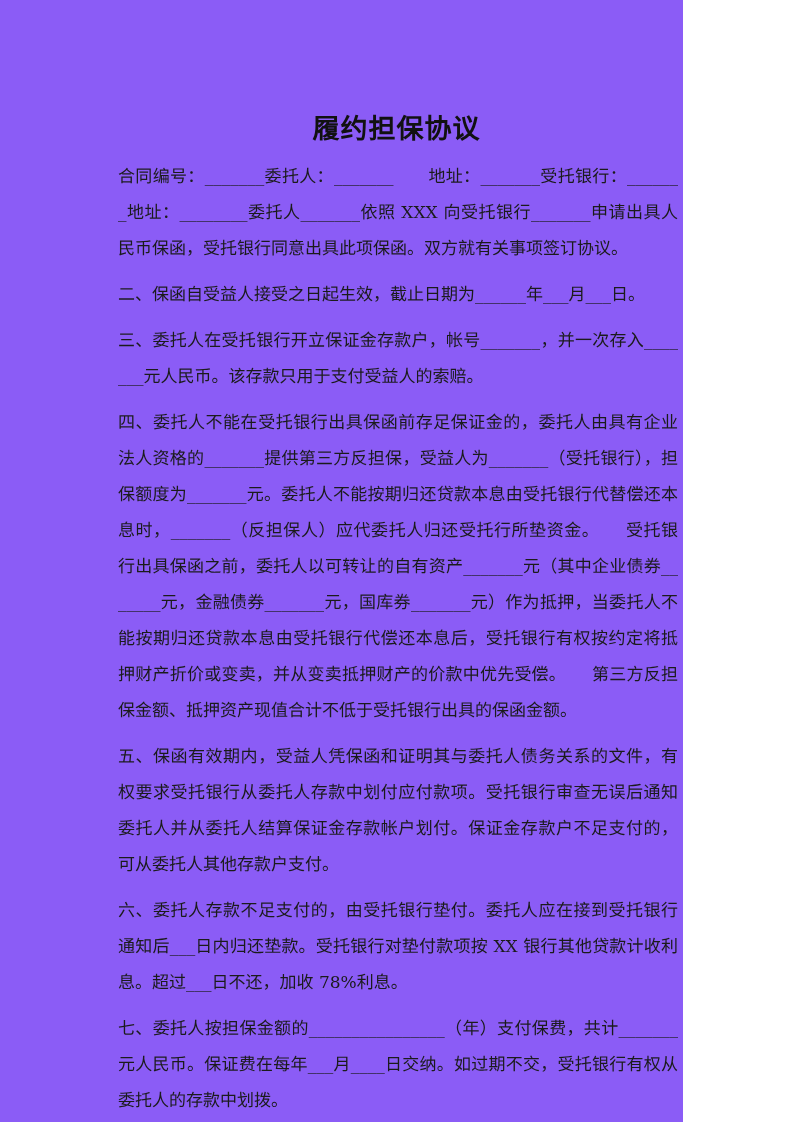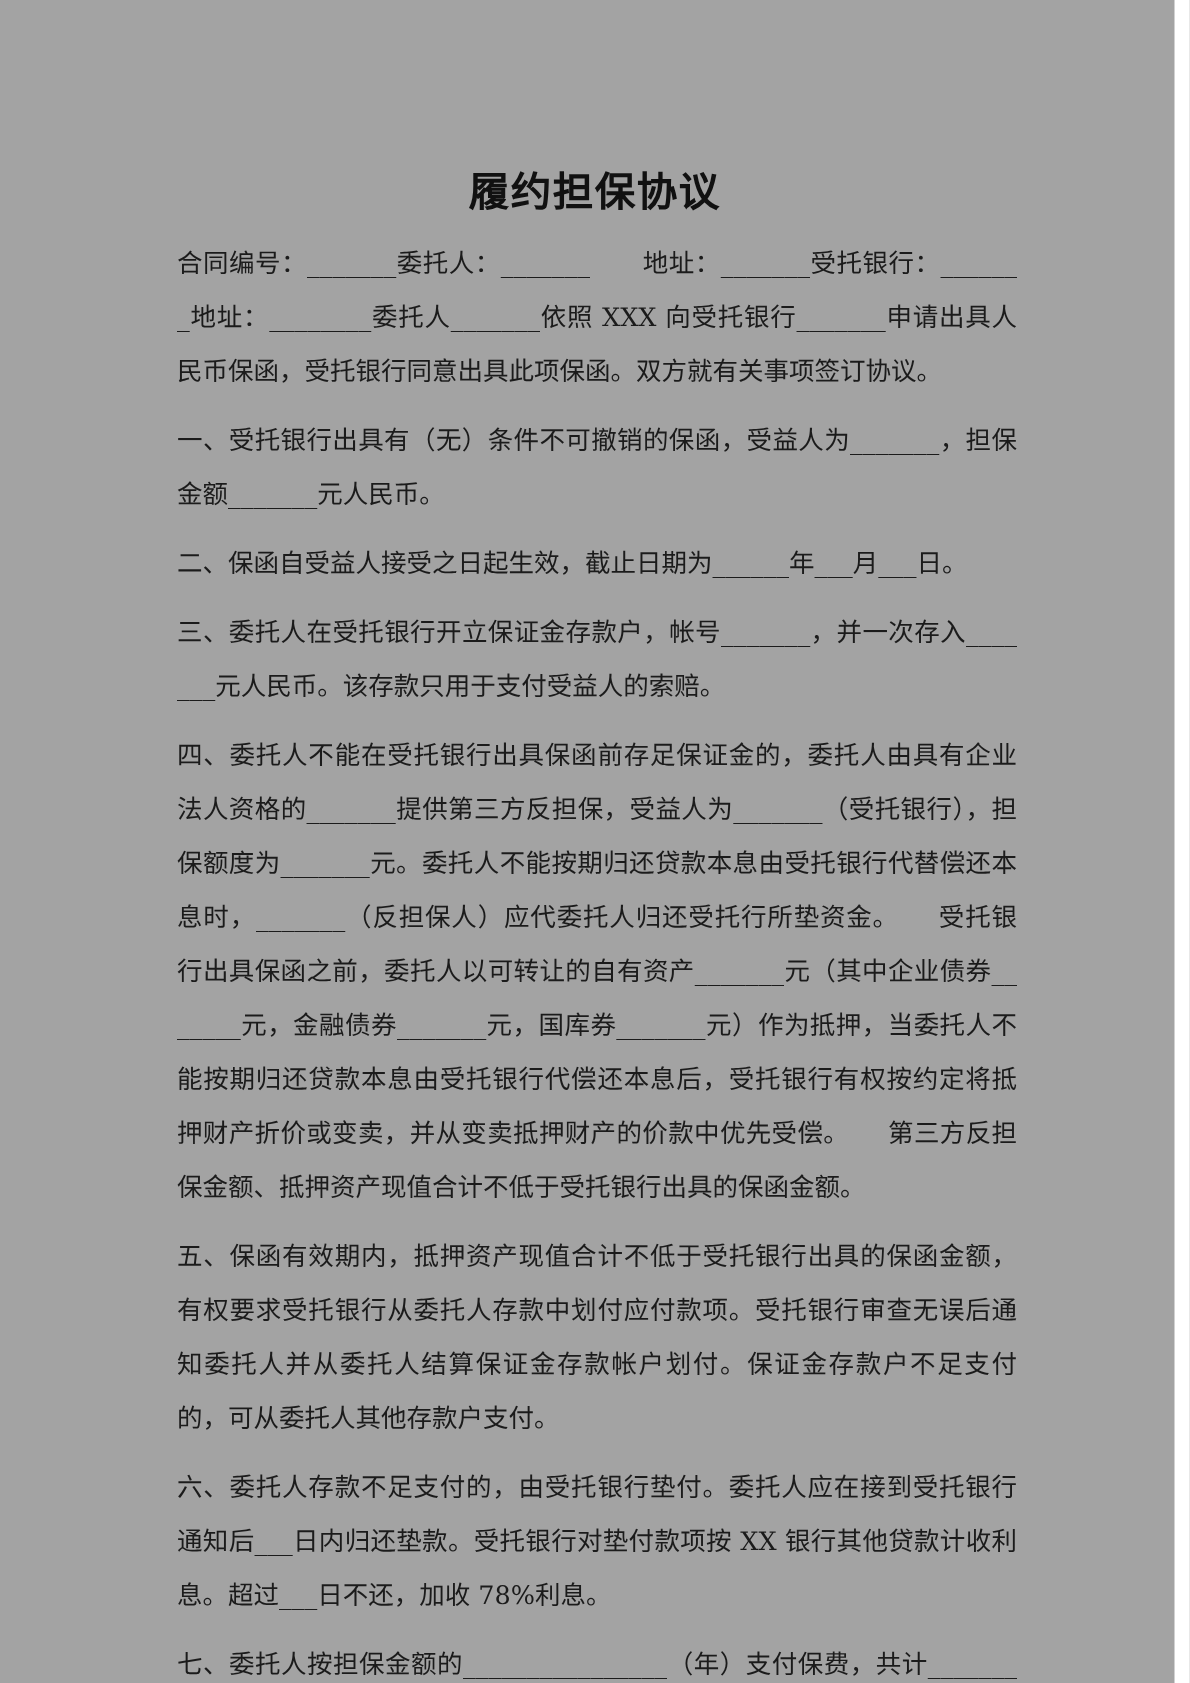--- a/index.html
+++ b/index.html
@@ -14,23 +14,23 @@
     position: relative;
     overflow: hidden;
     font-family: "DejaVu Serif", "Liberation Serif", serif;
     color: #000000;
     -webkit-font-smoothing: antialiased;
   }
   .page {
     position: absolute;
     left: 0;
     top: 0;
-    width: 783px;
+    width: 683px;
     height: 1122px;
-    background: #a3a3a3;
+    background: #8b5cf6;
   }
   .doc-title {
     position: absolute;
     left: 0;
     top: 92px;
     width: 793px;
     text-align: center;
     font-size: 27px;
     font-weight: bold;
     letter-spacing: 1px;
@@ -61,28 +61,27 @@
 <body>
 
 <div class="page">
 
   <h1 class="doc-title">履约担保协议</h1>
 
   <div class="body-block">
 
     <p class="para">合同编号：_______委托人：_______　　地址：_______受托银行：_______地址：________委托人_______依照 XXX 向受托银行_______申请出具人民币保函，受托银行同意出具此项保函。双方就有关事项签订协议。</p>
 
-    <p class="para">一、受托银行出具有（无）条件不可撤销的保函，受益人为_______，担保金额_______元人民币。</p>
 
     <p class="para">二、保函自受益人接受之日起生效，截止日期为______年___月___日。</p>
 
     <p class="para">三、委托人在受托银行开立保证金存款户，帐号_______，并一次存入_______元人民币。该存款只用于支付受益人的索赔。</p>
 
     <p class="para">四、委托人不能在受托银行出具保函前存足保证金的，委托人由具有企业法人资格的_______提供第三方反担保，受益人为_______（受托银行），担保额度为_______元。委托人不能按期归还贷款本息由受托银行代替偿还本息时，_______（反担保人）应代委托人归还受托行所垫资金。　　受托银行出具保函之前，委托人以可转让的自有资产_______元（其中企业债券_______元，金融债券_______元，国库券_______元）作为抵押，当委托人不能按期归还贷款本息由受托银行代偿还本息后，受托银行有权按约定将抵押财产折价或变卖，并从变卖抵押财产的价款中优先受偿。　　第三方反担保金额、抵押资产现值合计不低于受托银行出具的保函金额。</p>
 
-    <p class="para">五、保函有效期内，抵押资产现值合计不低于受托银行出具的保函金额，有权要求受托银行从委托人存款中划付应付款项。受托银行审查无误后通知委托人并从委托人结算保证金存款帐户划付。保证金存款户不足支付的，可从委托人其他存款户支付。</p>
+    <p class="para">五、保函有效期内，受益人凭保函和证明其与委托人债务关系的文件，有权要求受托银行从委托人存款中划付应付款项。受托银行审查无误后通知委托人并从委托人结算保证金存款帐户划付。保证金存款户不足支付的，可从委托人其他存款户支付。</p>
 
     <p class="para">六、委托人存款不足支付的，由受托银行垫付。委托人应在接到受托银行通知后___日内归还垫款。受托银行对垫付款项按 XX 银行其他贷款计收利息。超过___日不还，加收 78%利息。</p>
 
     <p class="para">七、委托人按担保金额的________________（年）支付保费，共计_______元人民币。保证费在每年___月____日交纳。如过期不交，受托银行有权从委托人的存款中划拨。</p>
 
   </div>
 </div>
 
 </body></html>

